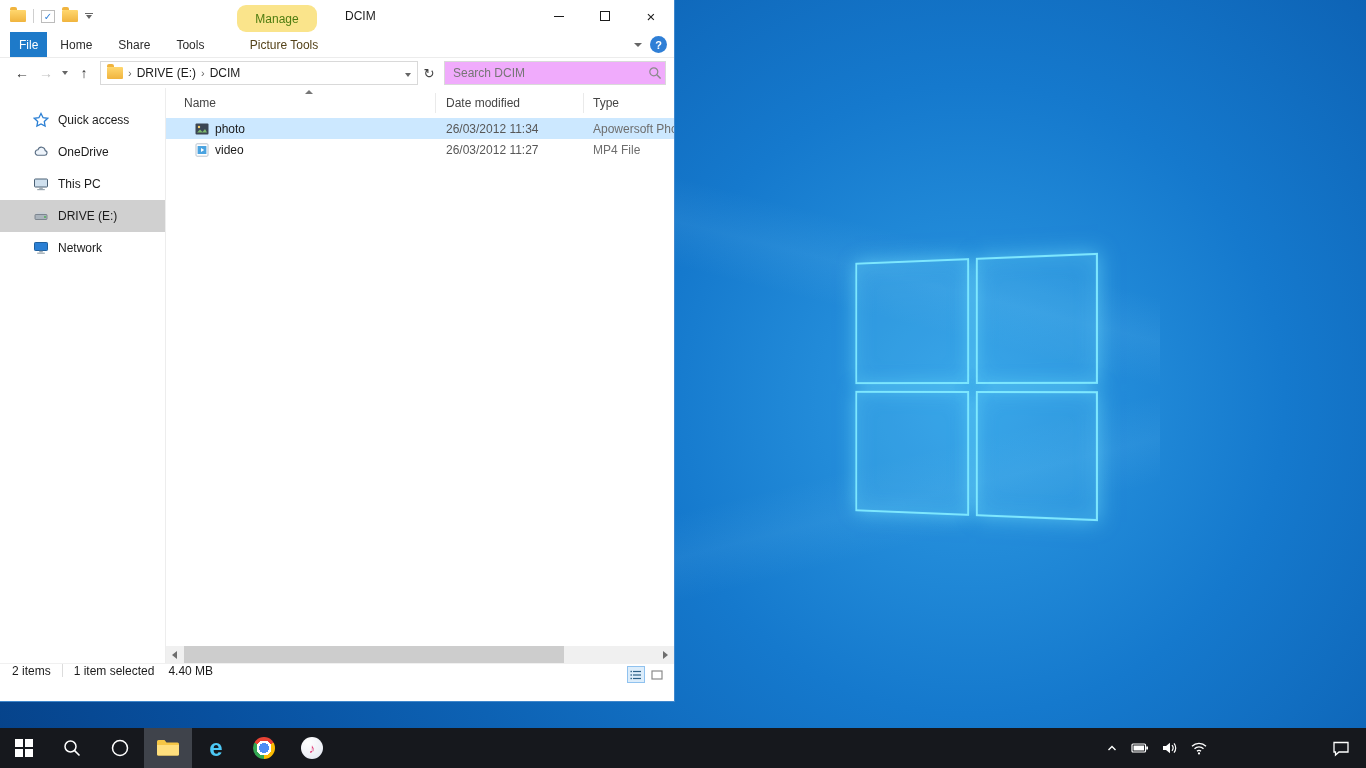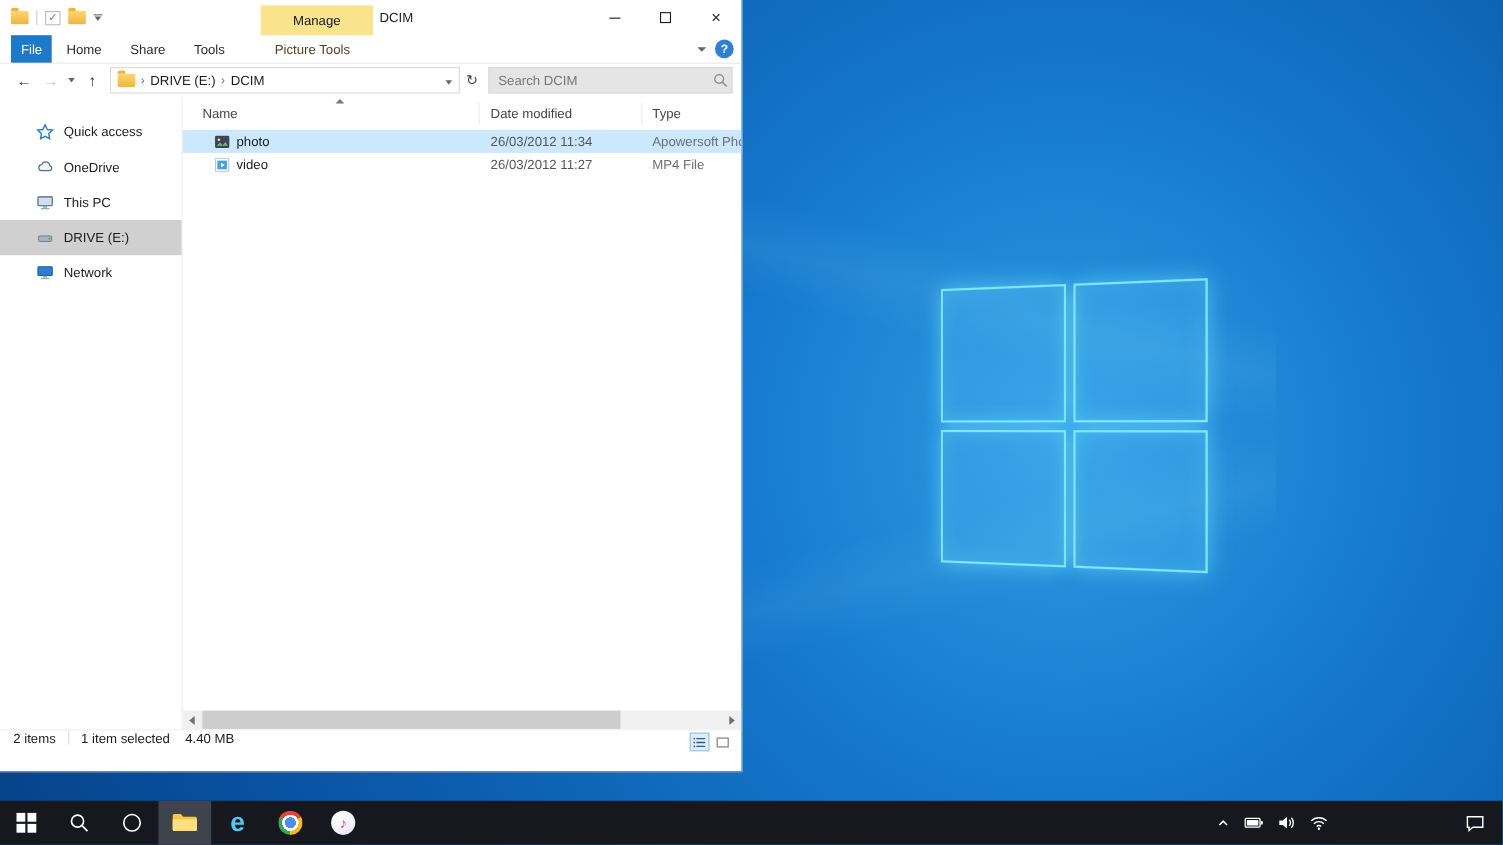--- a/index.html
+++ b/index.html
@@ -28,22 +28,22 @@
   .qat-sep { width:1px; height:14px; background:#cfcfcf; }
   .mini-folder { width:16px; height:12px; background:linear-gradient(#ffd76e,#f0b43e); border-radius:1px; position:relative; display:inline-block; }
   .mini-folder::before { content:''; position:absolute; top:-3px; left:0; width:7px; height:3px; background:#f0b43e; border-radius:2px 2px 0 0; }
   .mini-check { width:14px; height:13px; border:1px solid #bcbcbc; background:#fff; color:#2f7fd6; font-size:10px; line-height:11px; text-align:center; font-weight:bold; }
   .caret-down { width:0; height:0; border-left:4px solid transparent; border-right:4px solid transparent; border-top:4px solid #666; display:inline-block; }
   .caret-down.small { border-left-width:3px; border-right-width:3px; border-top-width:4px; }
   .caret-up { width:0; height:0; border-left:4px solid transparent; border-right:4px solid transparent; border-bottom:4px solid #777; display:inline-block; }
   .qat-caret { display:flex; flex-direction:column; align-items:center; gap:1px; }
   .qat-caret .bar { width:8px; height:1px; background:#666; }
 
-  .manage-chip { position:absolute; left:237px; top:5px; width:102px; height:27px; background:#fae48b;
-    display:flex; align-items:center; justify-content:center; color:#0f172a; }
+  .manage-chip { position:absolute; left:237px; top:5px; width:80px; height:27px; background:#fae48b;
+    display:flex; align-items:center; justify-content:center; color:#4d7c0f;border-radius:9px; }
   .win-title { position:absolute; left:345px; top:0; height:32px; display:flex; align-items:center; color:#1b1b1b; }
   .caption-btns { position:absolute; right:0; top:0; height:32px; display:flex; }
   .cap-btn { width:46px; height:32px; display:flex; align-items:center; justify-content:center; color:#1b1b1b; }
   .min-glyph { width:10px; height:1px; background:#1b1b1b; }
   .max-glyph { width:10px; height:10px; border:1px solid #1b1b1b; }
   .close-glyph { font-size:15px; line-height:1; }
 
   .tabrow { position:relative; height:26px; display:flex; align-items:stretch; border-bottom:1px solid #ececec; padding-left:10px; }
   .tab { padding:0 13px; display:flex; align-items:center; color:#2b2b2b; }
   .tab-file { background:#1e7ac9; color:#fff; padding:0 9px; }
@@ -53,21 +53,21 @@
 
   .addr-row { height:30px; display:flex; align-items:center; padding:0 8px 0 10px; }
   .nav-btn { width:24px; text-align:center; color:#2f2f2f; font-size:14px; }
   .nav-btn.disabled { color:#c3c3c3; }
   .nav-drop { width:14px; display:flex; justify-content:center; }
   .breadcrumb { width:318px; height:24px; border:1px solid #d9d9d9; display:flex; align-items:center; padding:0 6px; gap:5px; background:#fff; margin-left:4px; }
   .crumb-sep { color:#666; font-size:11px; }
   .crumb { color:#1b1b1b; }
   .bc-caret { margin-left:auto; }
   .refresh-btn { width:22px; text-align:center; color:#444; font-size:13px; }
-  .search-box { flex:1; height:24px; border:1px solid #d9d9d9; display:flex; align-items:center; margin-left:4px; background:#e5e5e5; }
+  .search-box { flex:1; height:24px; border:1px solid #d9d9d9; display:flex; align-items:center; margin-left:4px; background:#f0abfc; }
   .search-box input { border:none; outline:none; flex:1; font:inherit; font-size:12px; color:#555; padding:0 8px; background:transparent; }
   .search-box input::placeholder { color:#767676; opacity:1; }
   .mag { width:20px; display:flex; justify-content:center; }
 
   .main { display:flex; height:575px; }
   .sidebar { width:166px; border-right:1px solid #ededed; padding-top:16px; flex:none; }
   .side-item { height:32px; display:flex; align-items:center; gap:9px; padding-left:33px; color:#1b1b1b; }
   .side-item.selected { background:#d0d0d0; }
   .side-item svg { flex:none; }
 

